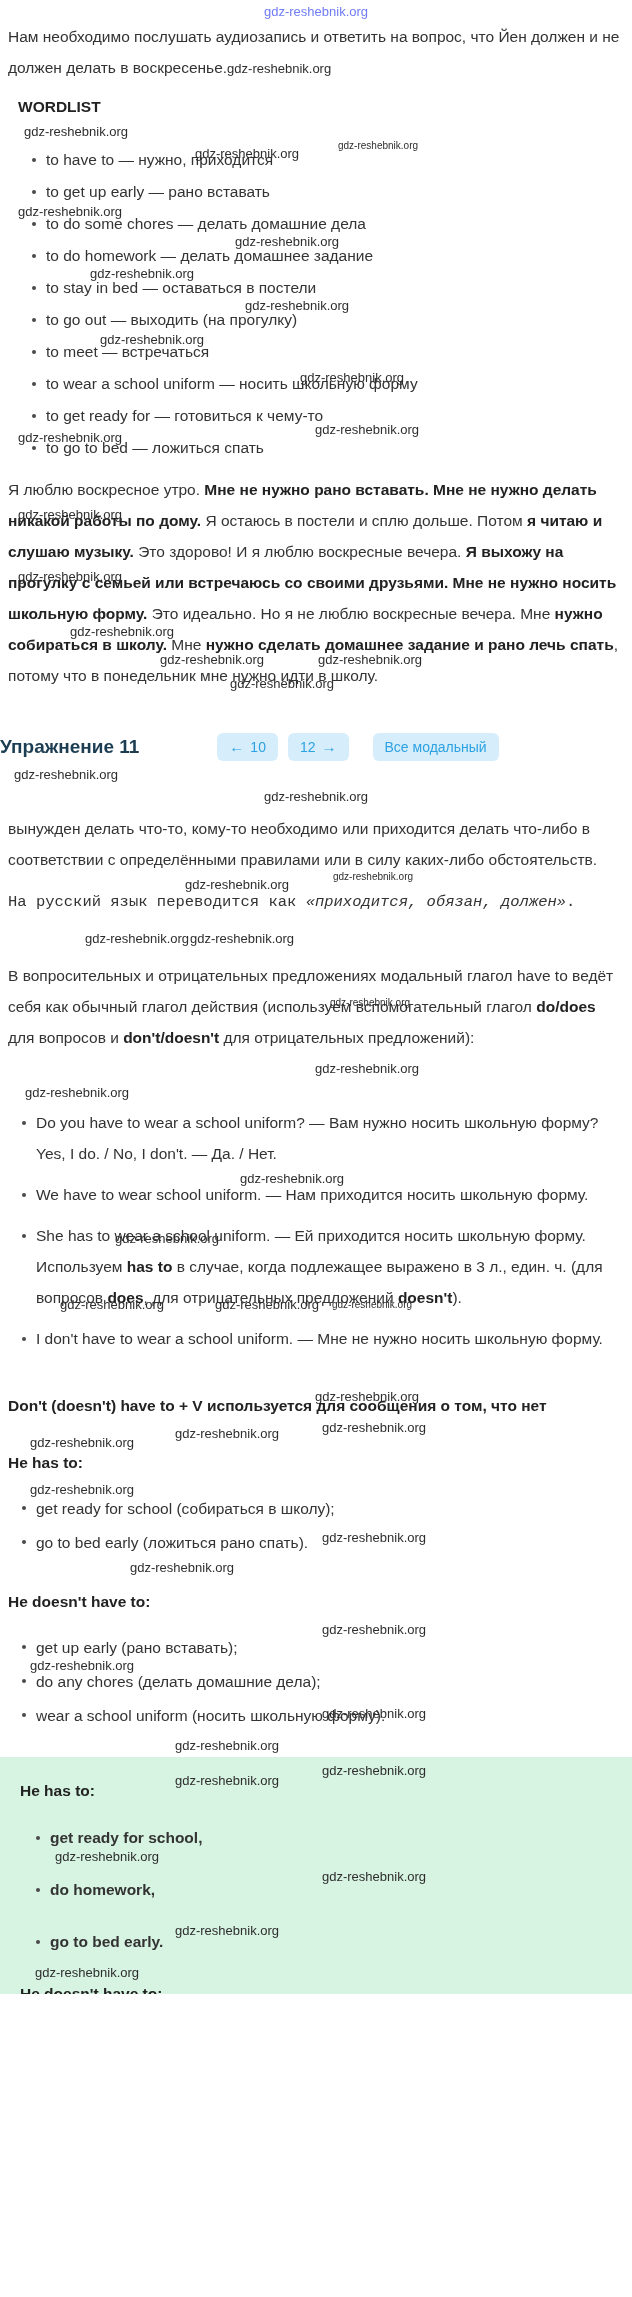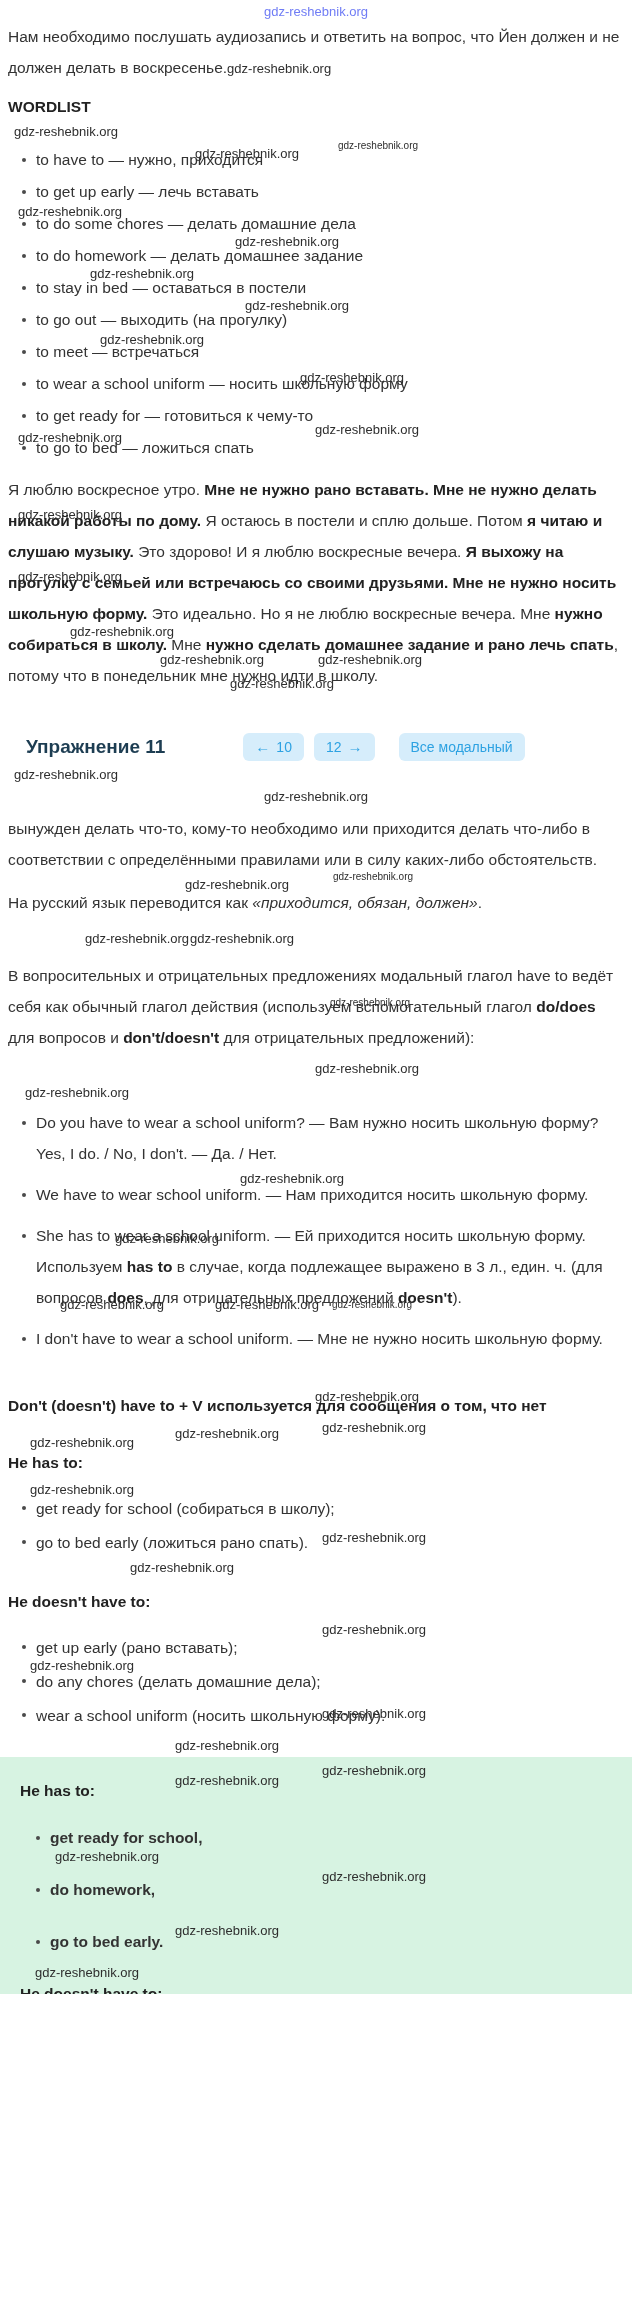--- a/index.html
+++ b/index.html
@@ -16,43 +16,43 @@
   .wm.sm { font-size:10px; }
   .wm-row { display:block; margin:2px 0 2px 14px; line-height:20px; }
   .wm-center { display:block; text-align:center; line-height:20px; margin:2px 0; }
   .wm-top { display:block; text-align:center; font-size:13px; color:#6f7cf5; padding:4px 0 2px; cursor:pointer; }
 
   
   .para { font-size:15.5px; line-height:31px; padding:0 8px; }
   section { position:relative; }
 
   
-  .wordlist { margin-top:10px; }
+  .wordlist { margin-top:10px;padding-left:10px; }
   .wl-title { font-size:15.5px; font-weight:700; color:#222; padding:0 8px; line-height:26px; }
   .dot-list { list-style:none; margin:2px 0 0 20px; }
   .dot-list li { position:relative; padding-left:16px; font-size:15.5px; line-height:32px; }
   .dot-list li::before { content:""; position:absolute; left:2px; top:14px; width:4px; height:4px;
                          border-radius:50%; background:#4a4a4a; }
 
   .translation { margin-top:10px; padding-bottom:20px; }
 
   
   .ex-header { margin-top:16px; }
-  .ex-row { display:flex; align-items:center; padding:4px 26px 0; }
+  .ex-row { display:flex; align-items:center; padding:4px 0 0; }
   .ex-title { font-size:19px; font-weight:700; color:#1d3d52; line-height:32px; }
   .ex-nav { display:flex; align-items:center; gap:10px; margin-left:78px; }
   .nav-btn { display:inline-flex; align-items:center; gap:6px; background:#d6edfb; color:#2da2e2;
              border:none; border-radius:6px; padding:5px 12px; font-size:14px;
              font-family:"Liberation Sans", sans-serif; cursor:pointer; line-height:18px; }
   .nav-btn .arr { font-size:15px; }
   .nav-btn.all { margin-left:14px; }
 
   
   .grammar { margin-top:4px; padding-bottom:52px; }
-  .grammar .p2 { margin-top:12px; }
+  .grammar .p2 { margin-top:12px;font-family:Liberation Mono, monospace; }
   .grammar .p3 { margin-top:42px; }
 
   
   .examples { padding-bottom:16px; }
   .ex-list li { margin-bottom:10px; line-height:31px; }
 
   
   .conclusion { margin-top:10px; padding-bottom:10px; }
   .subhead { margin-top:26px; }
   .conclusion .dot-list { margin-top:14px; }
@@ -72,21 +72,21 @@
 
   <a class="wm-top">gdz-reshebnik.org</a>
 
   <p class="para"><span>Нам необходимо послушать аудиозапись и ответить на вопрос, что Йен должен и не должен делать в воскресенье.</span><span class="wm">gdz-reshebnik.org</span></p>
 
   <section class="wordlist">
     <h2 class="wl-title">WORDLIST</h2>
     <span class="wm wm-row">gdz-reshebnik.org</span>
     <ul class="dot-list">
       <li>to have to — нужно, приходится</li>
-      <li>to get up early — лечь вставать</li>
+      <li>to get up early — рано вставать</li>
       <li>to do some chores — делать домашние дела</li>
       <li>to do homework — делать домашнее задание</li>
       <li>to stay in bed — оставаться в постели</li>
       <li>to go out — выходить (на прогулку)</li>
       <li>to meet — встречаться</li>
       <li>to wear a school uniform — носить школьную форму</li>
       <li>to get ready for — готовиться к чему-то</li>
       <li>to go to bed — ложиться спать</li>
     </ul>
     <span class="wm abs" style="left:195px;top:52px">gdz-reshebnik.org</span>

